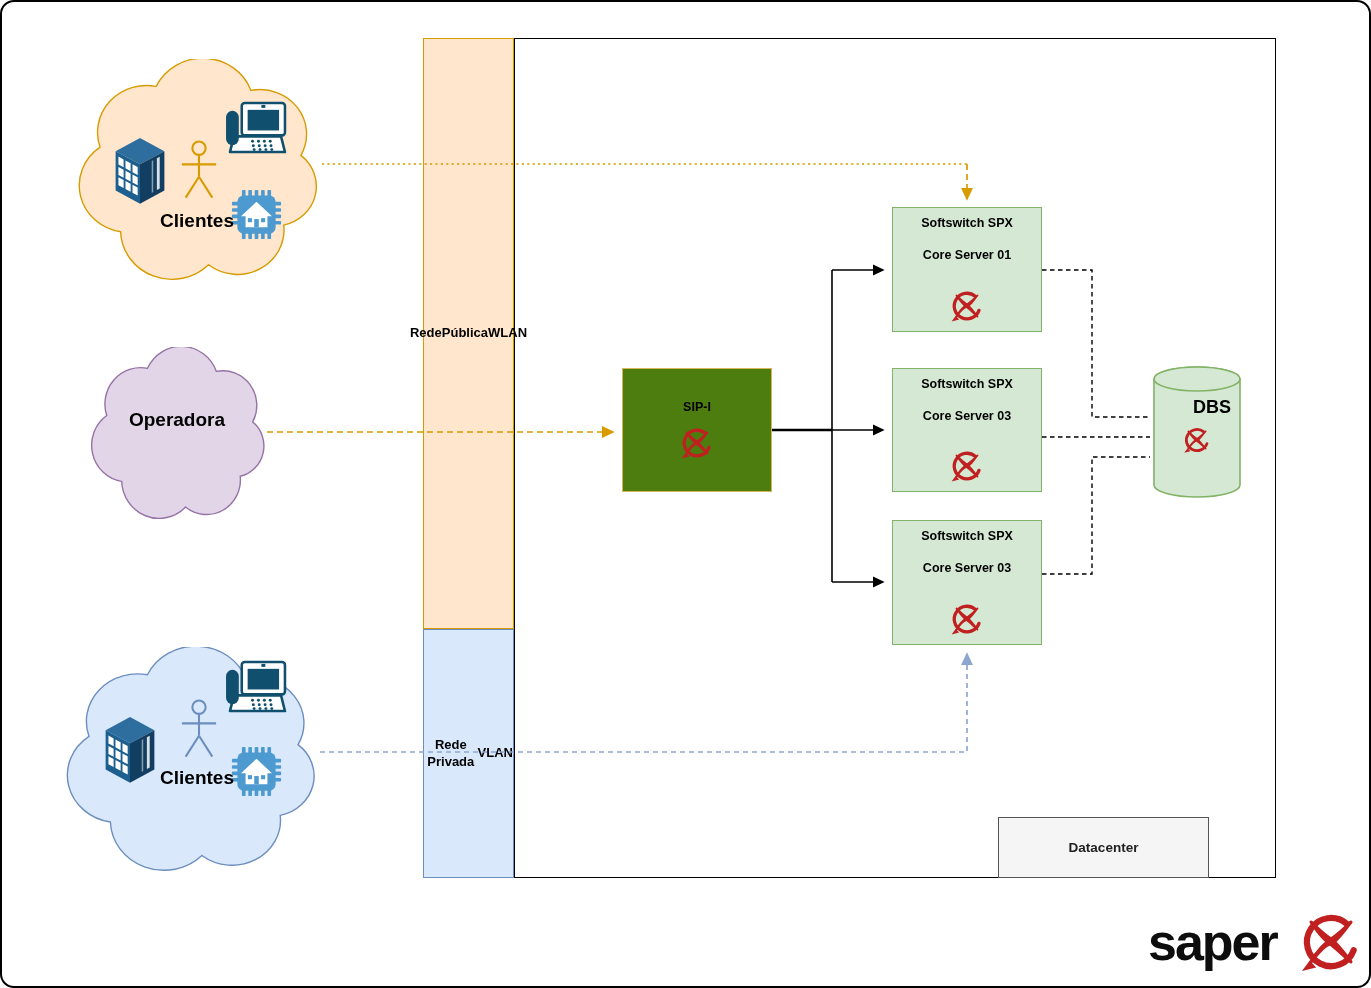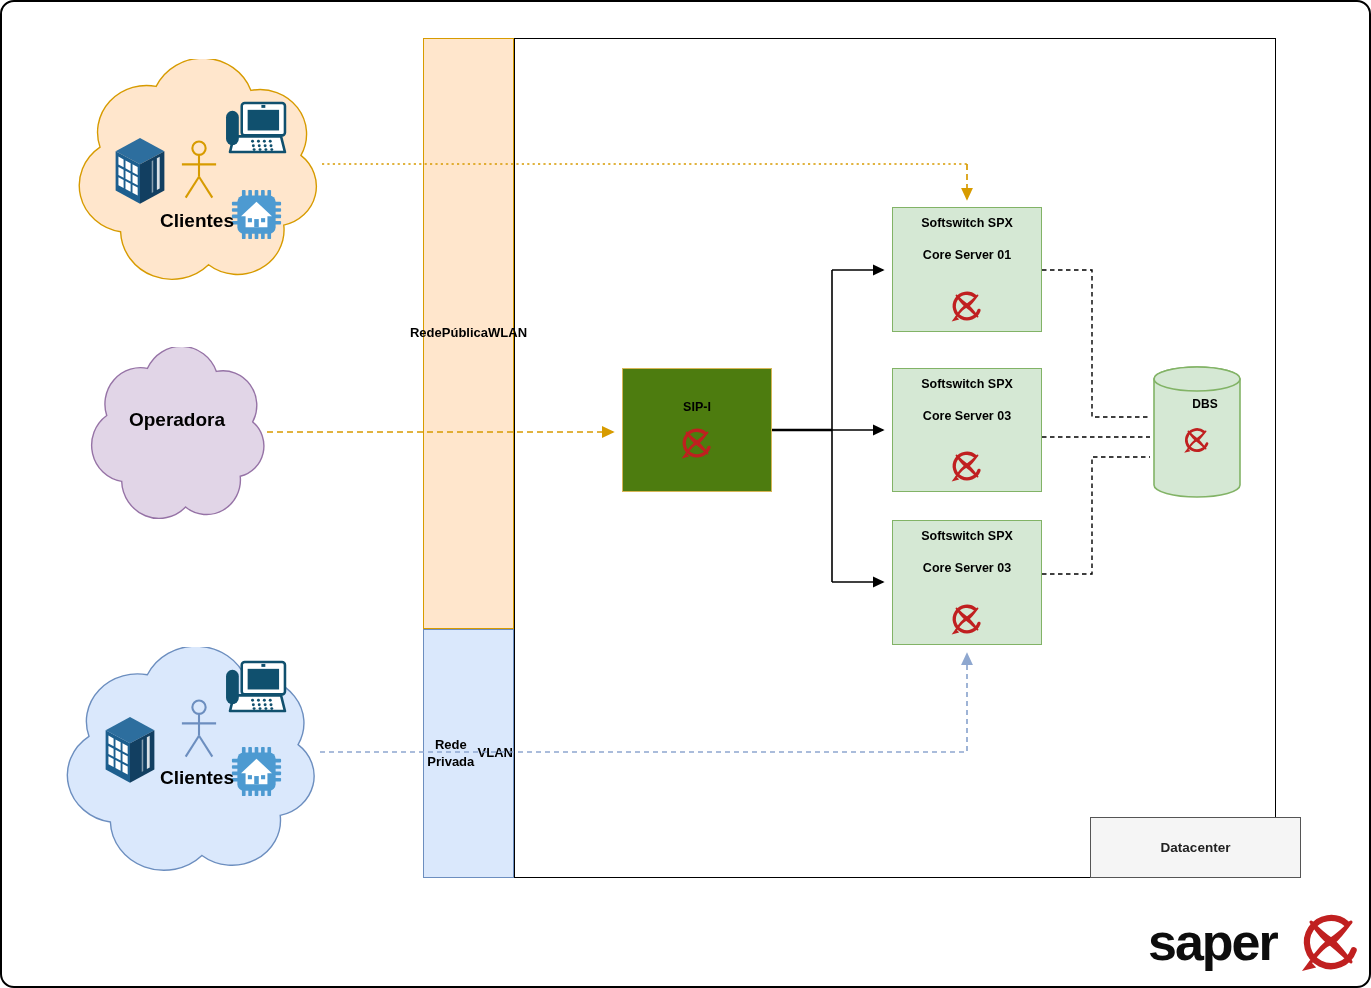--- a/index.html
+++ b/index.html
@@ -25,26 +25,26 @@
   .node {
     position:absolute; display:flex; flex-direction:column; align-items:center;
     justify-content:center; text-align:center; font-weight:bold; font-size:12.5px;
     color:#000; line-height:1.35;
   }
   .node-yellow { background:#4d7c0f; border:1.5px solid #d6b656; }
   .node-green  { background:#d5e8d4; border:1.5px solid #82b366;gap:15px; }
   .node .mark { margin-top:9px; }
   .cloud-label { position:absolute; font-weight:bold; font-size:19px; color:#000; text-align:center; }
   .datacenter {
-    position:absolute; left:1088px; top:815px; width:211px; height:61px;
+    position:absolute; left:996px; top:815px; width:211px; height:61px;
     background:#f5f5f5; border:1.6px solid #555; display:flex;
     align-items:center; justify-content:center;
     font-weight:bold; font-size:13.5px; color:#222;
   }
-  .dbs-label { position:absolute; left:8px; top:32px; width:100%; text-align:center; font-weight:bold; font-size:12px; color:#000; }
+  .dbs-label { position:absolute; left:15px; top:32px; width:100%; text-align:center; font-weight:bold; font-size:18px; color:#000; }
   .dbs-mark { position:absolute; left:30px; top:60px; }
   .overlay { position:absolute; left:0; top:0; width:1371px; height:988px; pointer-events:none; }
   .brand {
     position:absolute; left:1146px; top:901px; height:78px;
     display:flex; align-items:center; gap:20px;
   }
   .brand .wordmark {
     font-weight:bold; font-size:52px; letter-spacing:-2px; color:#0d0d0d;
     font-family:"Liberation Sans", sans-serif;
   }

